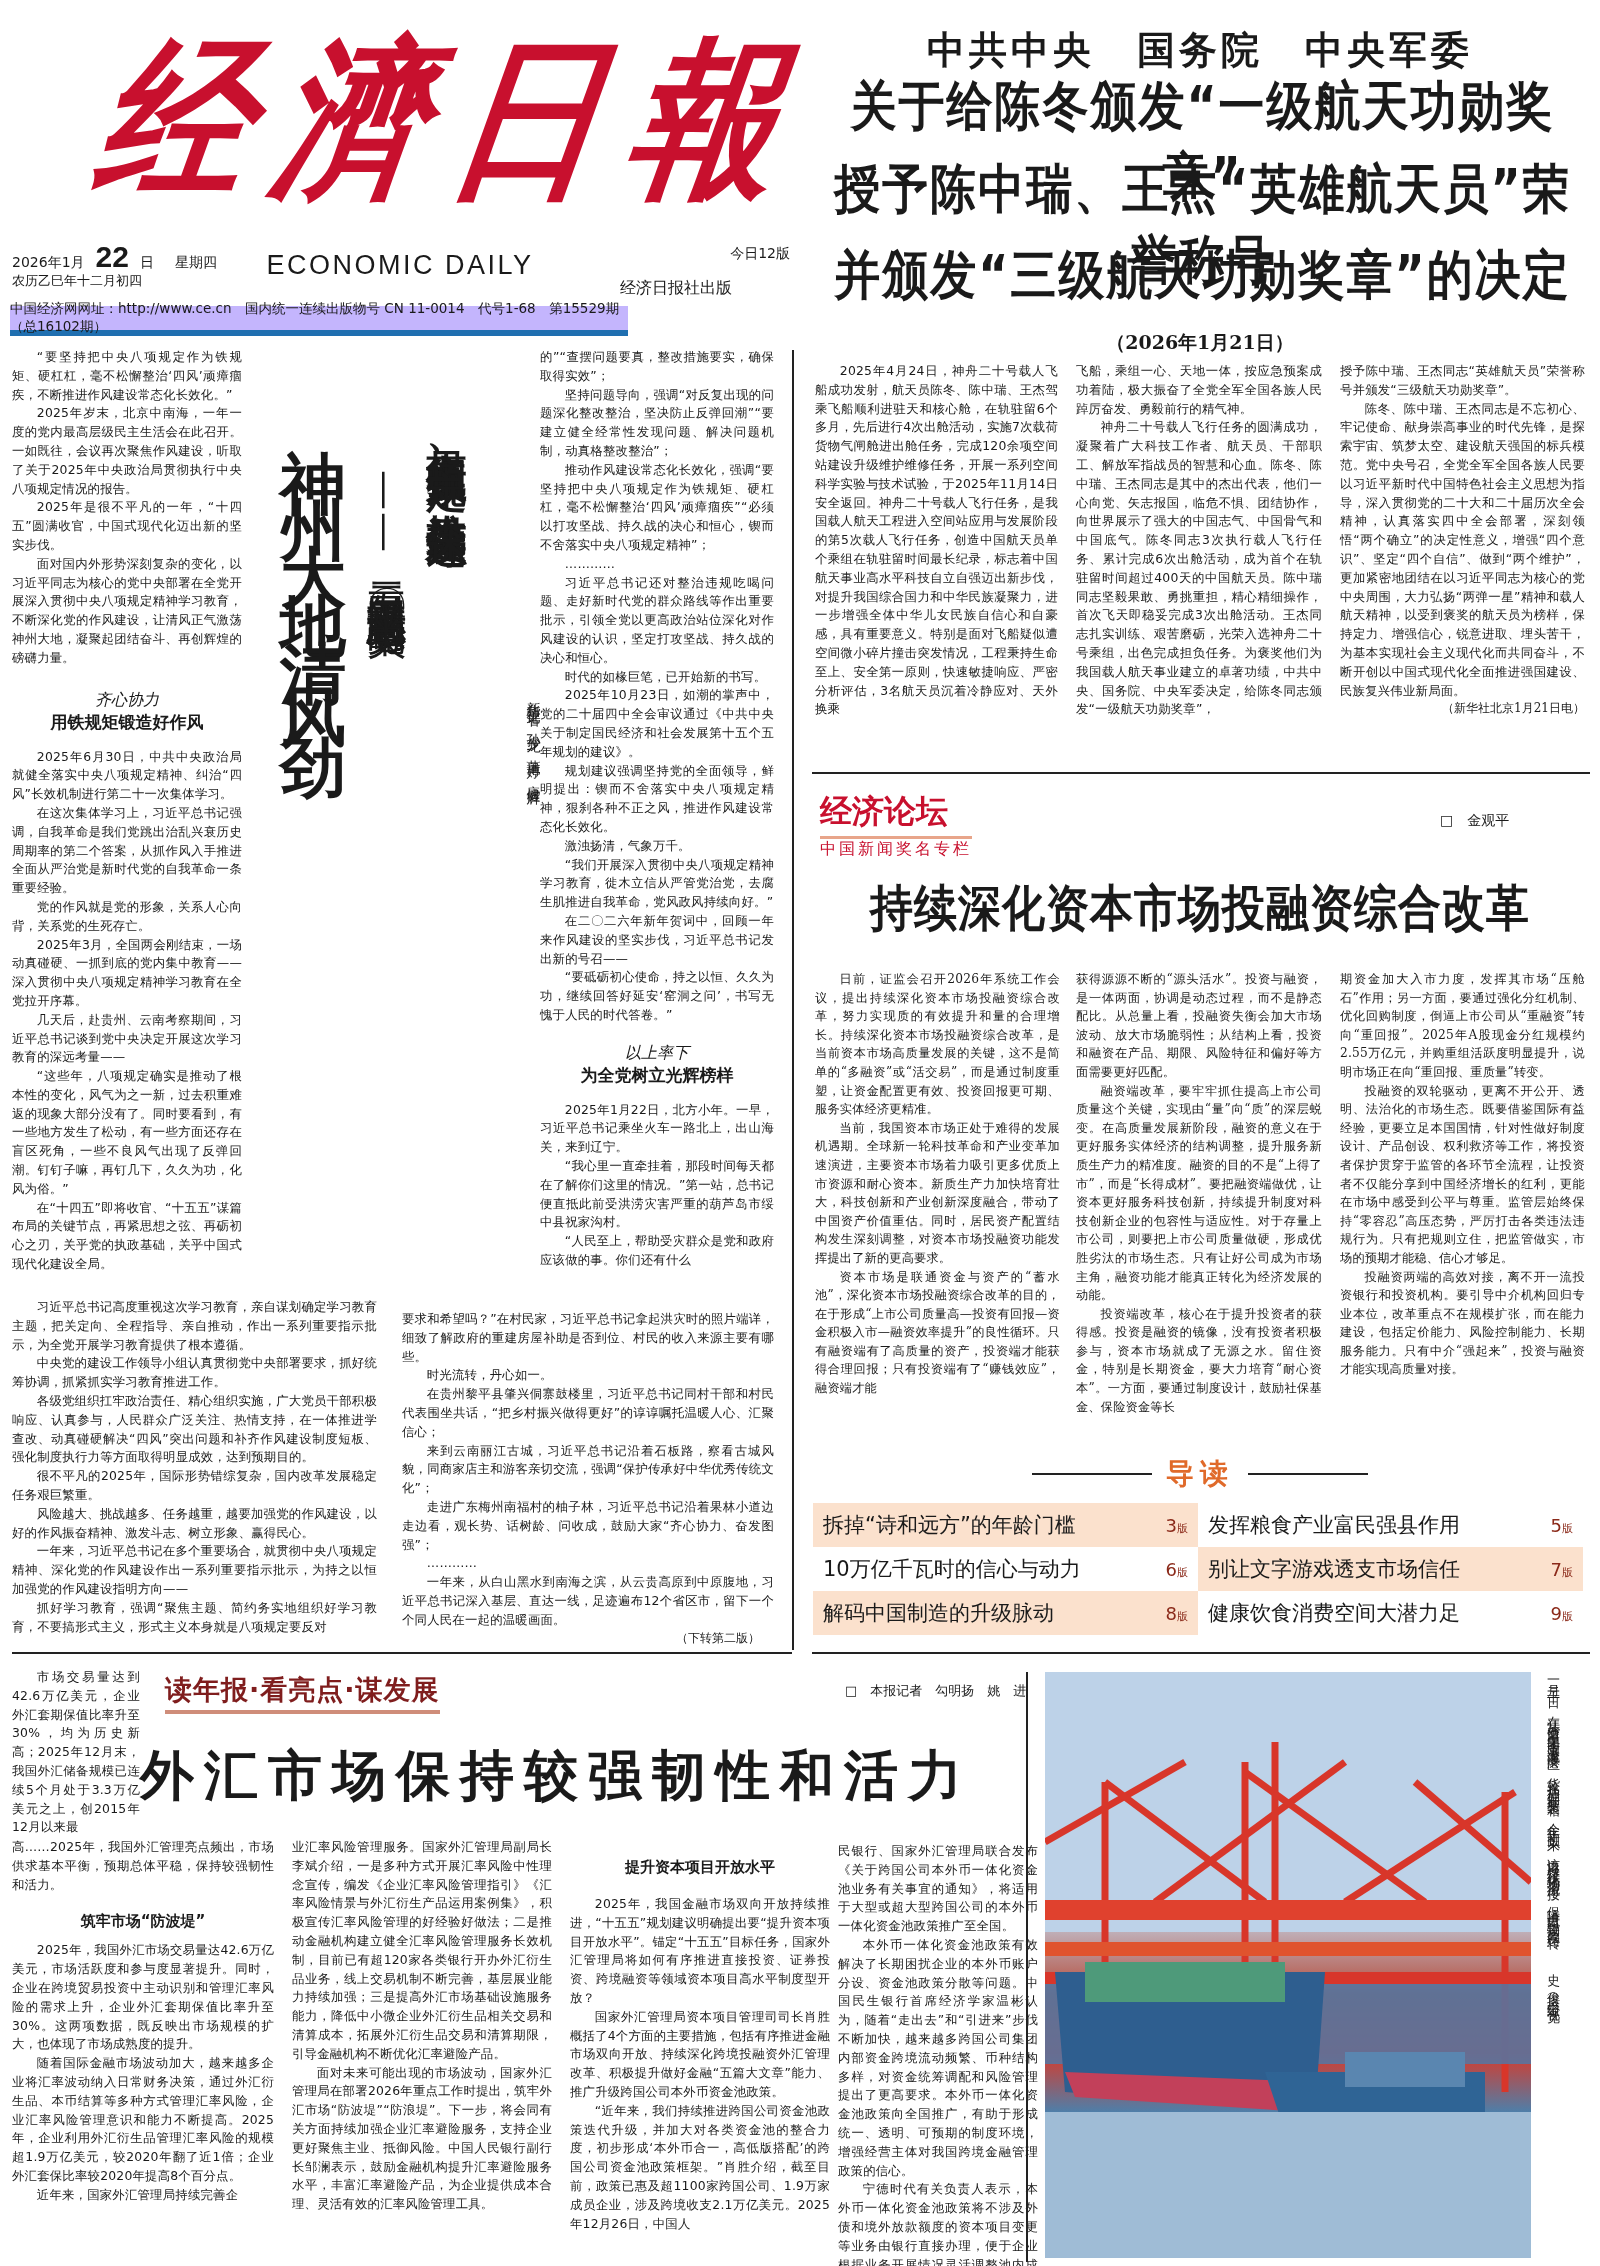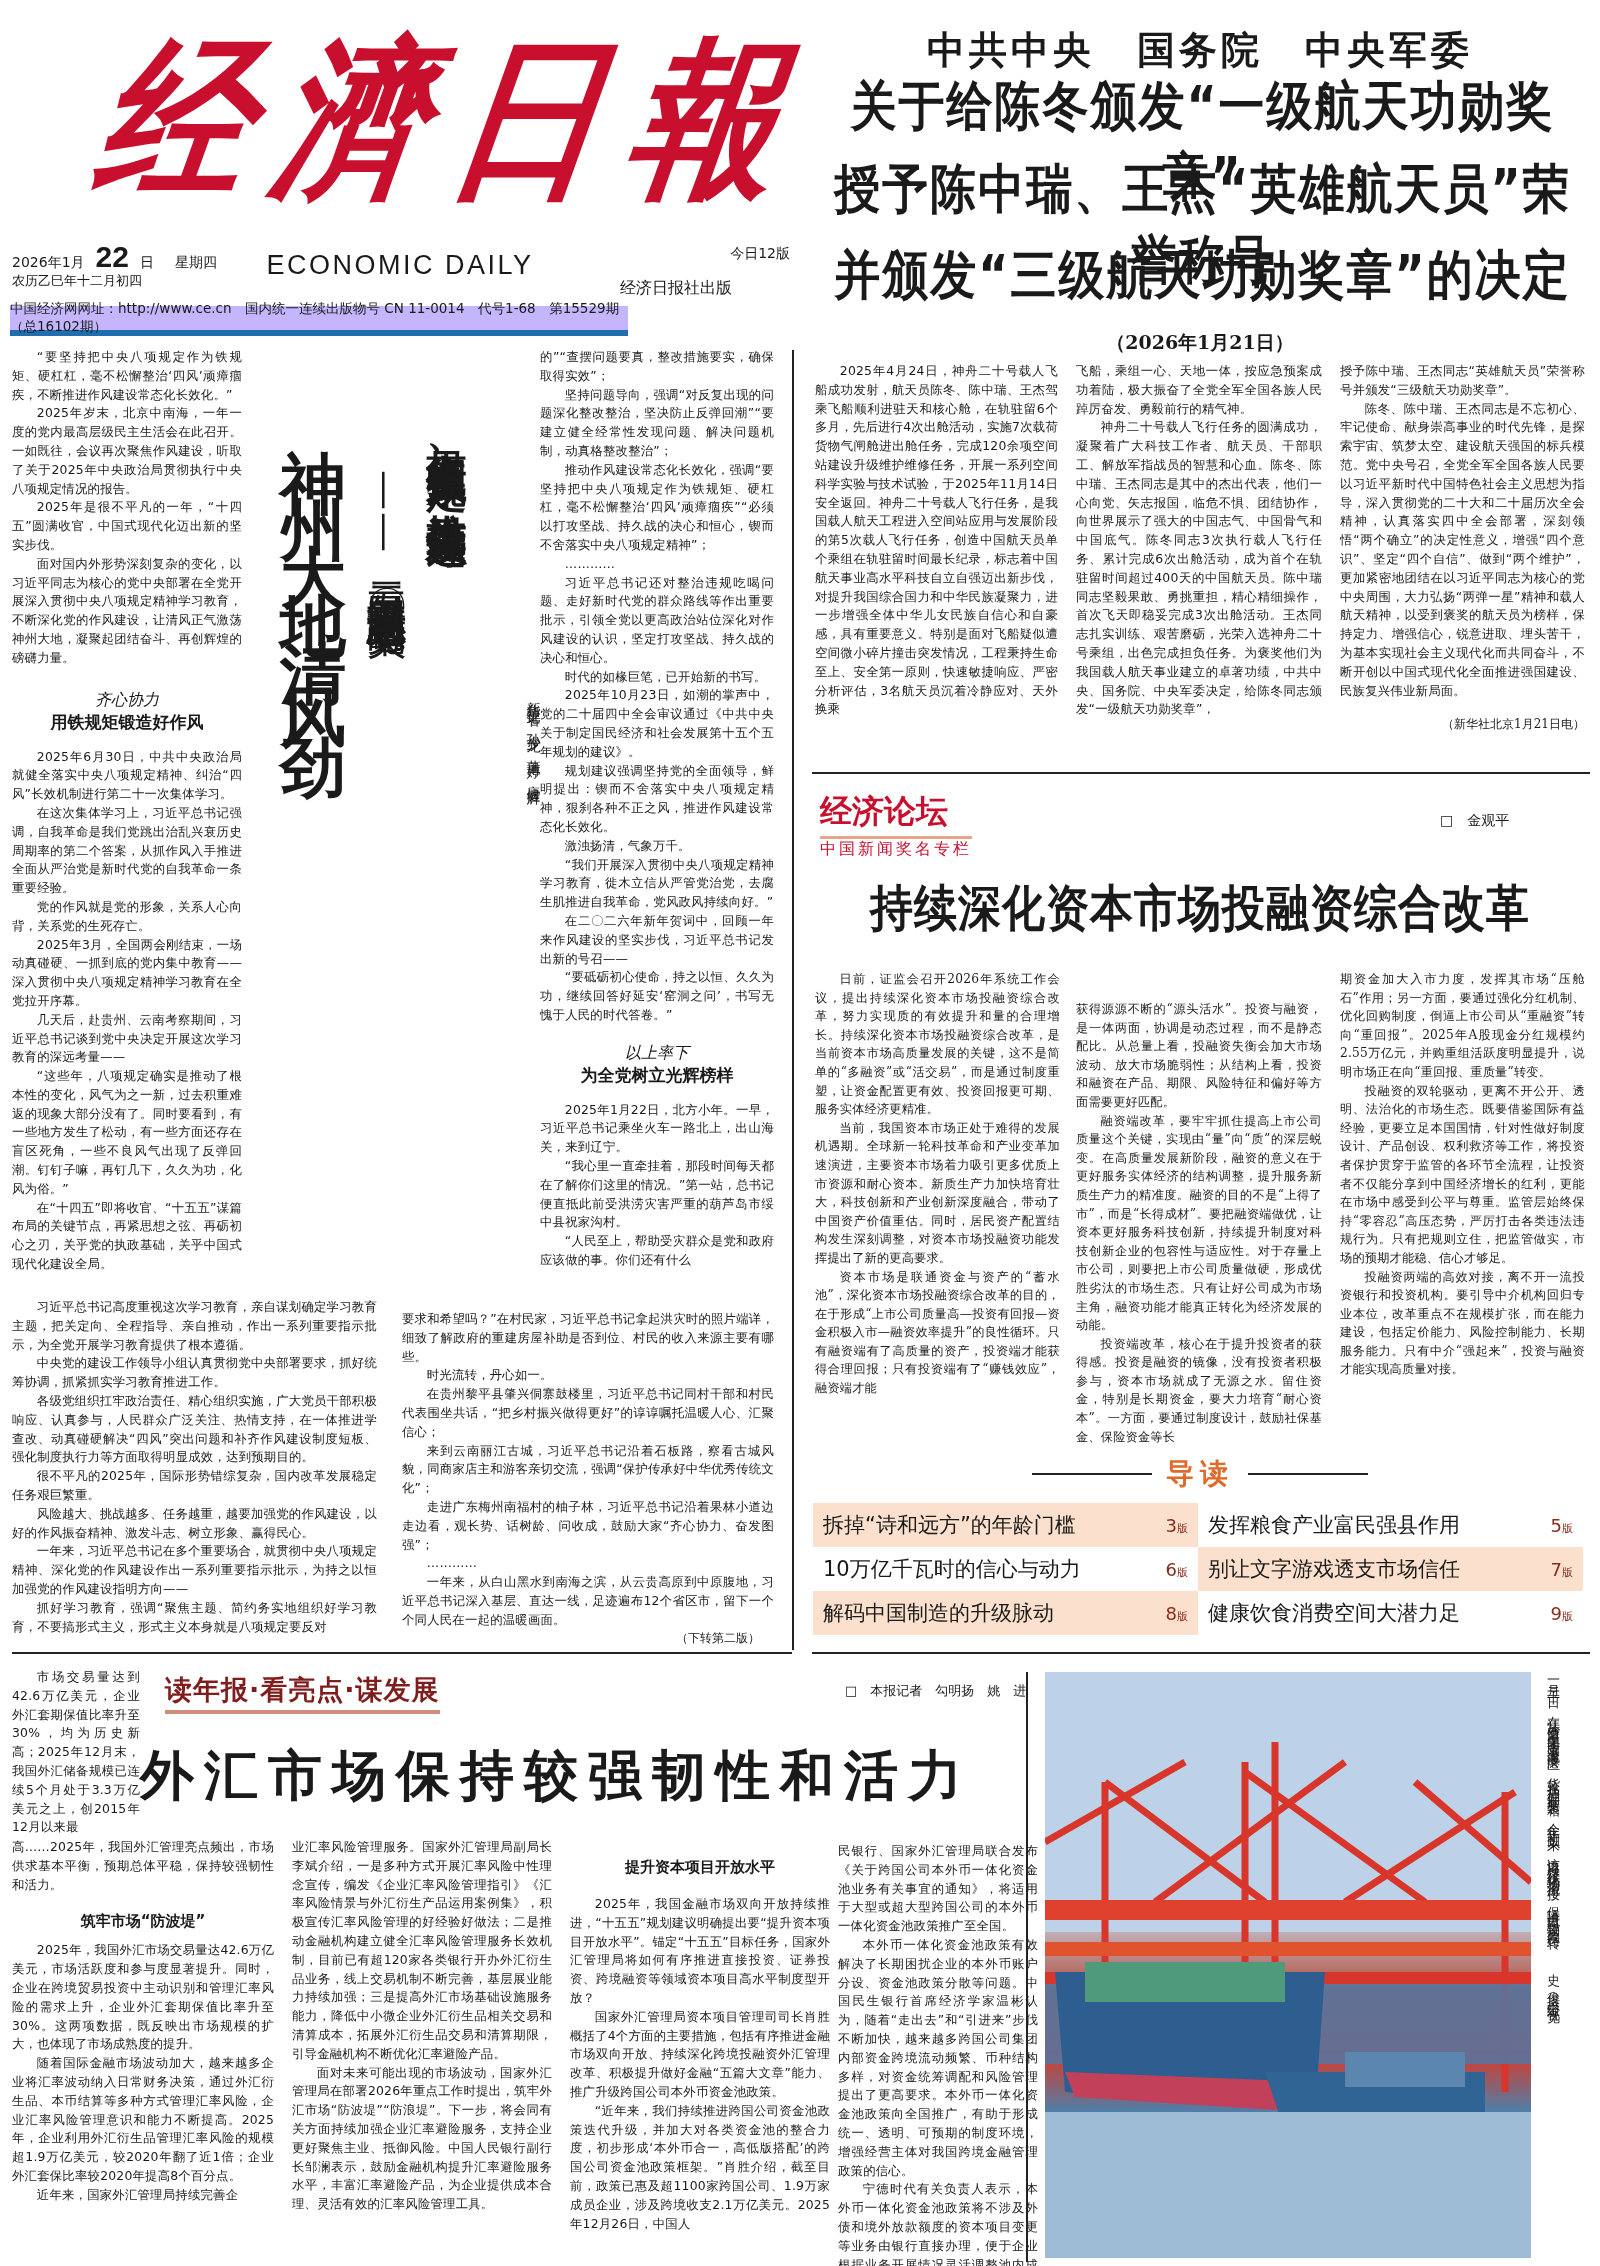--- a/index.html
+++ b/index.html
@@ -89,21 +89,21 @@
 <div class="abs col" style="left:815px;top:362px;width:243px">
   <p>2025年4月24日，神舟二十号载人飞船成功发射，航天员陈冬、陈中瑞、王杰驾乘飞船顺利进驻天和核心舱，在轨驻留6个多月，先后进行4次出舱活动，实施7次载荷货物气闸舱进出舱任务，完成120余项空间站建设升级维护维修任务，开展一系列空间科学实验与技术试验，于2025年11月14日安全返回。神舟二十号载人飞行任务，是我国载人航天工程进入空间站应用与发展阶段的第5次载人飞行任务，创造中国航天员单个乘组在轨驻留时间最长纪录，标志着中国航天事业高水平科技自立自强迈出新步伐，对提升我国综合国力和中华民族凝聚力，进一步增强全体中华儿女民族自信心和自豪感，具有重要意义。特别是面对飞船疑似遭空间微小碎片撞击突发情况，工程秉持生命至上、安全第一原则，快速敏捷响应、严密分析评估，3名航天员沉着冷静应对、天外换乘</p>
 </div>
 <div class="abs col" style="left:1076px;top:362px;width:246px">
   <p style="text-indent:0">飞船，乘组一心、天地一体，按应急预案成功着陆，极大振奋了全党全军全国各族人民踔厉奋发、勇毅前行的精气神。</p>
   <p>神舟二十号载人飞行任务的圆满成功，凝聚着广大科技工作者、航天员、干部职工、解放军指战员的智慧和心血。陈冬、陈中瑞、王杰同志是其中的杰出代表，他们一心向党、矢志报国，临危不惧、团结协作，向世界展示了强大的中国志气、中国骨气和中国底气。陈冬同志3次执行载人飞行任务、累计完成6次出舱活动，成为首个在轨驻留时间超过400天的中国航天员。陈中瑞同志坚毅果敢、勇挑重担，精心精细操作，首次飞天即稳妥完成3次出舱活动。王杰同志扎实训练、艰苦磨砺，光荣入选神舟二十号乘组，出色完成担负任务。为褒奖他们为我国载人航天事业建立的卓著功绩，中共中央、国务院、中央军委决定，给陈冬同志颁发“一级航天功勋奖章”，</p>
 </div>
 <div class="abs col" style="left:1340px;top:362px;width:245px">
   <p style="text-indent:0">授予陈中瑞、王杰同志“英雄航天员”荣誉称号并颁发“三级航天功勋奖章”。</p>
   <p>陈冬、陈中瑞、王杰同志是不忘初心、牢记使命、献身崇高事业的时代先锋，是探索宇宙、筑梦太空、建设航天强国的标兵模范。党中央号召，全党全军全国各族人民要以习近平新时代中国特色社会主义思想为指导，深入贯彻党的二十大和二十届历次全会精神，认真落实四中全会部署，深刻领悟“两个确立”的决定性意义，增强“四个意识”、坚定“四个自信”、做到“两个维护”，更加紧密地团结在以习近平同志为核心的党中央周围，大力弘扬“两弹一星”精神和载人航天精神，以受到褒奖的航天员为榜样，保持定力、增强信心，锐意进取、埋头苦干，为基本实现社会主义现代化而共同奋斗，不断开创以中国式现代化全面推进强国建设、民族复兴伟业新局面。</p>
-  <div style="text-align:right;font-family:'DejaVu Serif',serif;font-size:12px;margin-top:16px">（新华社北京1月21日电）</div>
+  <div style="text-align:right;font-family:'DejaVu Serif',serif;font-size:12px;margin-top:0">（新华社北京1月21日电）</div>
 </div>
 <div class="abs rule-h" style="left:812px;top:772px;width:778px"></div>
 
 <div class="abs col" style="left:12px;top:348px;width:230px">
   <p>“要坚持把中央八项规定作为铁规矩、硬杠杠，毫不松懈整治‘四风’顽瘴痼疾，不断推进作风建设常态化长效化。”</p>
   <p>2025年岁末，北京中南海，一年一度的党内最高层级民主生活会在此召开。一如既往，会议再次聚焦作风建设，听取了关于2025年中央政治局贯彻执行中央八项规定情况的报告。</p>
   <p>2025年是很不平凡的一年，“十四五”圆满收官，中国式现代化迈出新的坚实步伐。</p>
   <p>面对国内外形势深刻复杂的变化，以习近平同志为核心的党中央部署在全党开展深入贯彻中央八项规定精神学习教育，不断深化党的作风建设，让清风正气激荡神州大地，凝聚起团结奋斗、再创辉煌的磅礴力量。</p>
   <div style="height:22px"></div>
   <div class="subhead-kicker">齐心协力</div>
@@ -172,21 +172,21 @@
   <div class="t2">中国新闻奖名专栏</div>
 </div>
 <div class="abs" id="forum-author">□　金观平</div>
 <div class="abs" id="forum-title">持续深化资本市场投融资综合改革</div>
 
 <div class="abs fs" style="left:815px;top:970px;width:245px">
   <p>日前，证监会召开2026年系统工作会议，提出持续深化资本市场投融资综合改革，努力实现质的有效提升和量的合理增长。持续深化资本市场投融资综合改革，是当前资本市场高质量发展的关键，这不是简单的“多融资”或“活交易”，而是通过制度重塑，让资金配置更有效、投资回报更可期、服务实体经济更精准。</p>
   <p>当前，我国资本市场正处于难得的发展机遇期。全球新一轮科技革命和产业变革加速演进，主要资本市场着力吸引更多优质上市资源和耐心资本。新质生产力加快培育壮大，科技创新和产业创新深度融合，带动了中国资产价值重估。同时，居民资产配置结构发生深刻调整，对资本市场投融资功能发挥提出了新的更高要求。</p>
   <p>资本市场是联通资金与资产的“蓄水池”，深化资本市场投融资综合改革的目的，在于形成“上市公司质量高—投资有回报—资金积极入市—融资效率提升”的良性循环。只有融资端有了高质量的资产，投资端才能获得合理回报；只有投资端有了“赚钱效应”，融资端才能</p>
 </div>
-<div class="abs fs" style="left:1076px;top:1000px;width:246px">
+<div class="abs fs" style="left:1076px;top:970px;width:246px">
   <p style="text-indent:0">获得源源不断的“源头活水”。投资与融资，是一体两面，协调是动态过程，而不是静态配比。从总量上看，投融资失衡会加大市场波动、放大市场脆弱性；从结构上看，投资和融资在产品、期限、风险特征和偏好等方面需要更好匹配。</p>
   <p>融资端改革，要牢牢抓住提高上市公司质量这个关键，实现由“量”向“质”的深层蜕变。在高质量发展新阶段，融资的意义在于更好服务实体经济的结构调整，提升服务新质生产力的精准度。融资的目的不是“上得了市”，而是“长得成材”。要把融资端做优，让资本更好服务科技创新，持续提升制度对科技创新企业的包容性与适应性。对于存量上市公司，则要把上市公司质量做硬，形成优胜劣汰的市场生态。只有让好公司成为市场主角，融资功能才能真正转化为经济发展的动能。</p>
   <p>投资端改革，核心在于提升投资者的获得感。投资是融资的镜像，没有投资者积极参与，资本市场就成了无源之水。留住资金，特别是长期资金，要大力培育“耐心资本”。一方面，要通过制度设计，鼓励社保基金、保险资金等长</p>
 </div>
 <div class="abs fs" style="left:1340px;top:970px;width:245px">
   <p style="text-indent:0">期资金加大入市力度，发挥其市场“压舱石”作用；另一方面，要通过强化分红机制、优化回购制度，倒逼上市公司从“重融资”转向“重回报”。2025年A股现金分红规模约2.55万亿元，并购重组活跃度明显提升，说明市场正在向“重回报、重质量”转变。</p>
   <p>投融资的双轮驱动，更离不开公开、透明、法治化的市场生态。既要借鉴国际有益经验，更要立足本国国情，针对性做好制度设计、产品创设、权利救济等工作，将投资者保护贯穿于监管的各环节全流程，让投资者不仅能分享到中国经济增长的红利，更能在市场中感受到公平与尊重。监管层始终保持“零容忍”高压态势，严厉打击各类违法违规行为。只有把规则立住，把监管做实，市场的预期才能稳、信心才够足。</p>
   <p>投融资两端的高效对接，离不开一流投资银行和投资机构。要引导中介机构回归专业本位，改革重点不在规模扩张，而在能力建设，包括定价能力、风险控制能力、长期服务能力。只有中介“强起来”，投资与融资才能实现高质量对接。</p>
 </div>
 

